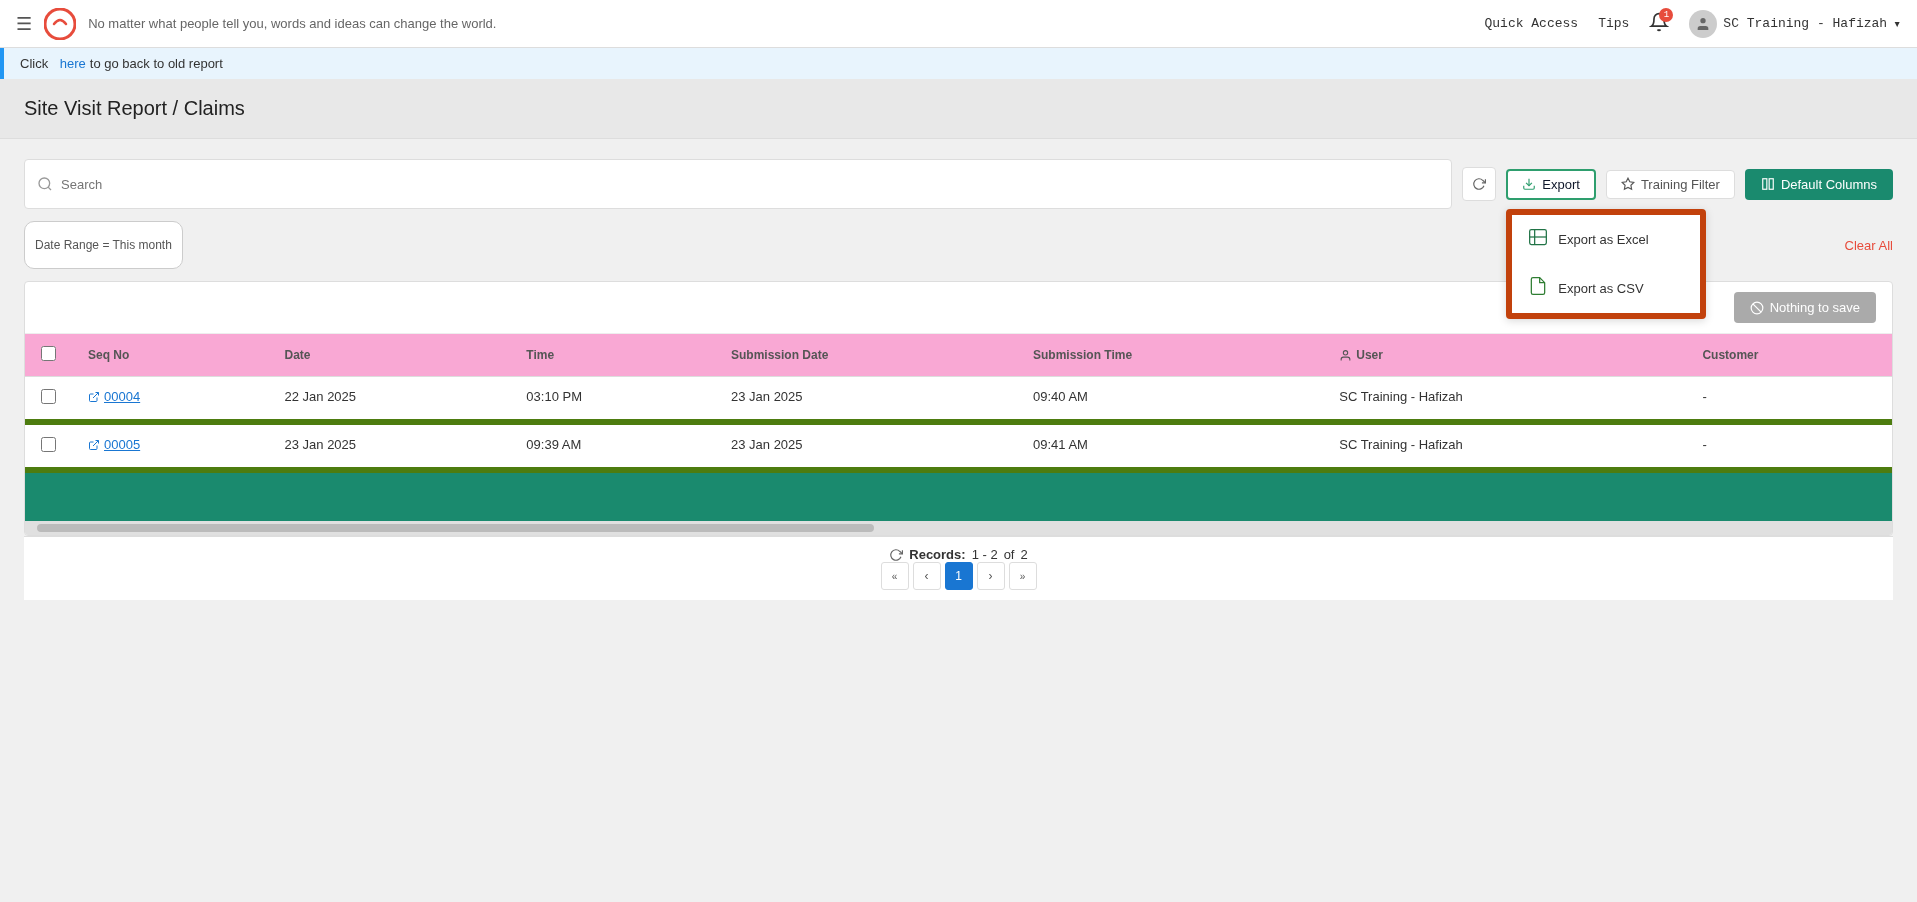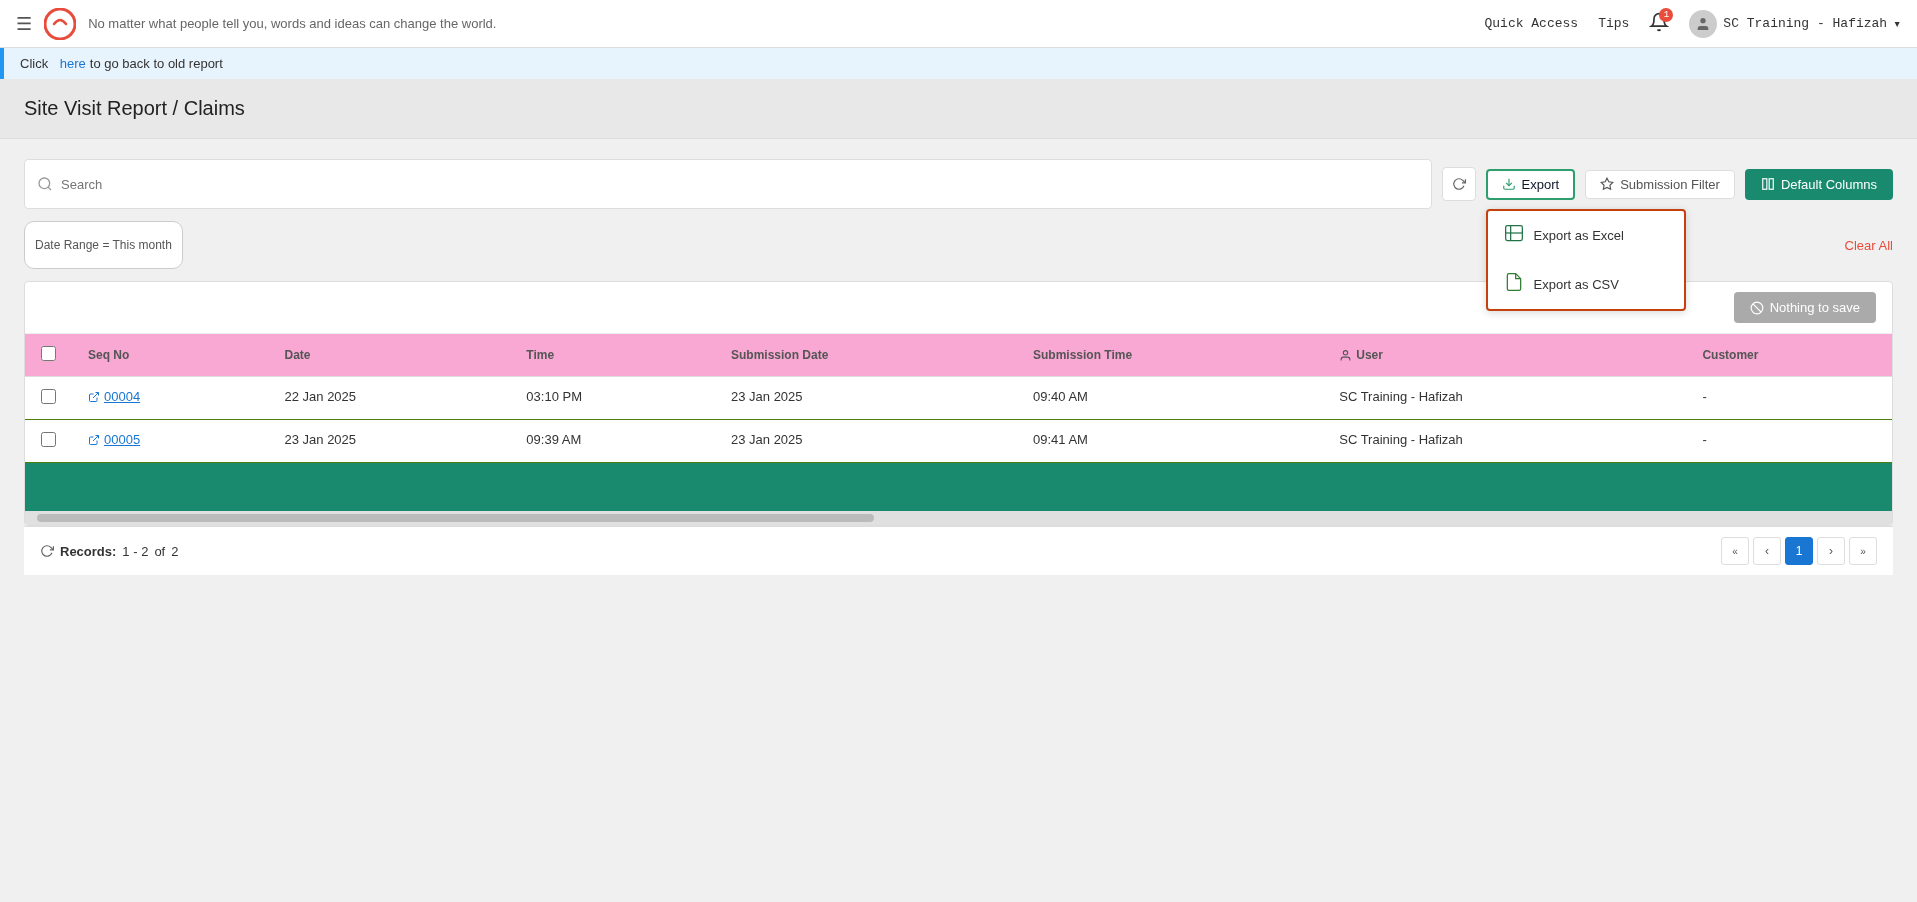--- a/index.html
+++ b/index.html
@@ -78,21 +78,21 @@
     .filter-tag {
       background: #fff; border: 1px solid #ccc; border-radius: 10px;
       padding: 16px 10px; font-size: 12px; color: #555;
     }
     .clear-all-btn { color: #e74c3c; background: none; border: none; cursor: pointer; font-size: 13px; margin-left: 16px; }
 
     
     .export-dropdown-wrapper { position: relative; display: inline-block; }
     .export-dropdown {
       position: absolute; top: 40px; left: 0; background: #fff;
-      border: 2px solid #c2410c; border-radius: 4px; z-index: 200;
+      border: 6px solid #c2410c; border-radius: 4px; z-index: 200;
       min-width: 200px; box-shadow: 0 2px 8px rgba(0,0,0,0.15); text-align: right;
     }
     .export-dropdown-item {
       display: flex; align-items: center; gap: 10px;
       padding: 12px 16px; cursor: pointer; font-size: 13px; color: #333;
     }
     .export-dropdown-item .item-icon { font-size: 18px; }
     .excel-icon { color: #217346; }
     .csv-icon { color: #2e7d32; }
 
@@ -111,37 +111,37 @@
     .table-action-bar {
       padding: 10px 16px; display: flex; align-items: center; justify-content: flex-end;
       border-bottom: 1px solid #eee; min-height: 52px;
     }
     table { width: 100%; border-collapse: collapse; }
     thead tr { background: #f9a8d4; }
     th {
       padding: 12px 16px; text-align: left; font-size: 12px; font-weight: 600;
       color: #555; border-bottom: 1px solid #ddd; white-space: nowrap;
     }
-    td { padding: 12px 16px; border-bottom: 1px solid #4d7c0f; font-size: 13px; color: #333; vertical-align: top; }
+    td { padding: 12px 16px; border-bottom: 6px solid #4d7c0f; font-size: 13px; color: #333; vertical-align: top; }
     .seq-link { color: #1976d2; text-decoration: underline; cursor: pointer; display: flex; align-items: center; gap: 4px; }
     .seq-link .ext-icon { font-size: 11px; }
     .checkbox-cell { width: 40px; }
     input[type="checkbox"] { width: 15px; height: 15px; cursor: pointer; }
 
     
     .teal-bar { background: #1a8a6e; height: 48px; }
 
     
     .scrollbar-row { background: #e0e0e0; height: 14px; display: flex; align-items: center; padding: 0 4px; }
     .scrollbar-thumb { background: #bbb; height: 8px; width: 45%; border-radius: 4px; margin-left: 8px; }
 
     
     .bottom-bar {
       display: flex; align-items: center; justify-content: space-between;
-      padding: 10px 16px; background: #fff; border-top: 1px solid #ddd; font-size: 13px;
+      padding: 10px 16px; background: #fff; border-top: 1px solid #ddd; font-size: 13px; flex-direction: column;
     }
     .records-info { display: flex; align-items: center; gap: 6px; color: #333; }
     .records-bold { font-weight: 700; }
     .pagination { display: flex; align-items: center; gap: 4px; }
     .page-btn {
       background: none; border: 1px solid #ddd; border-radius: 3px;
       width: 28px; height: 28px; cursor: pointer; display: flex; align-items: center; justify-content: center;
       font-size: 12px; color: #555;
     }
     .page-btn.active { background: #1976d2; color: #fff; border-color: #1976d2; }
@@ -238,21 +238,21 @@
           </span>
           <span>Export as CSV</span>
         </div>
       </div>
     </div>
 
     <button class="favourite-btn">
       <svg width="14" height="14" viewBox="0 0 24 24" fill="none" stroke="#555" stroke-width="2">
         <polygon points="12 2 15.09 8.26 22 9.27 17 14.14 18.18 21.02 12 17.77 5.82 21.02 7 14.14 2 9.27 8.91 8.26 12 2"></polygon>
       </svg>
-      <span>Submission Filter</span>
+      <span>Training Filter</span>
     </button>
     <button class="default-columns-btn">
       <svg width="14" height="14" viewBox="0 0 24 24" fill="none" stroke="#fff" stroke-width="2">
         <rect x="3" y="3" width="7" height="18"></rect>
           <rect x="14" y="3" width="7" height="18"></rect>
       </svg>
       <span>Default Columns</span>
     </button>
   </div>
 

